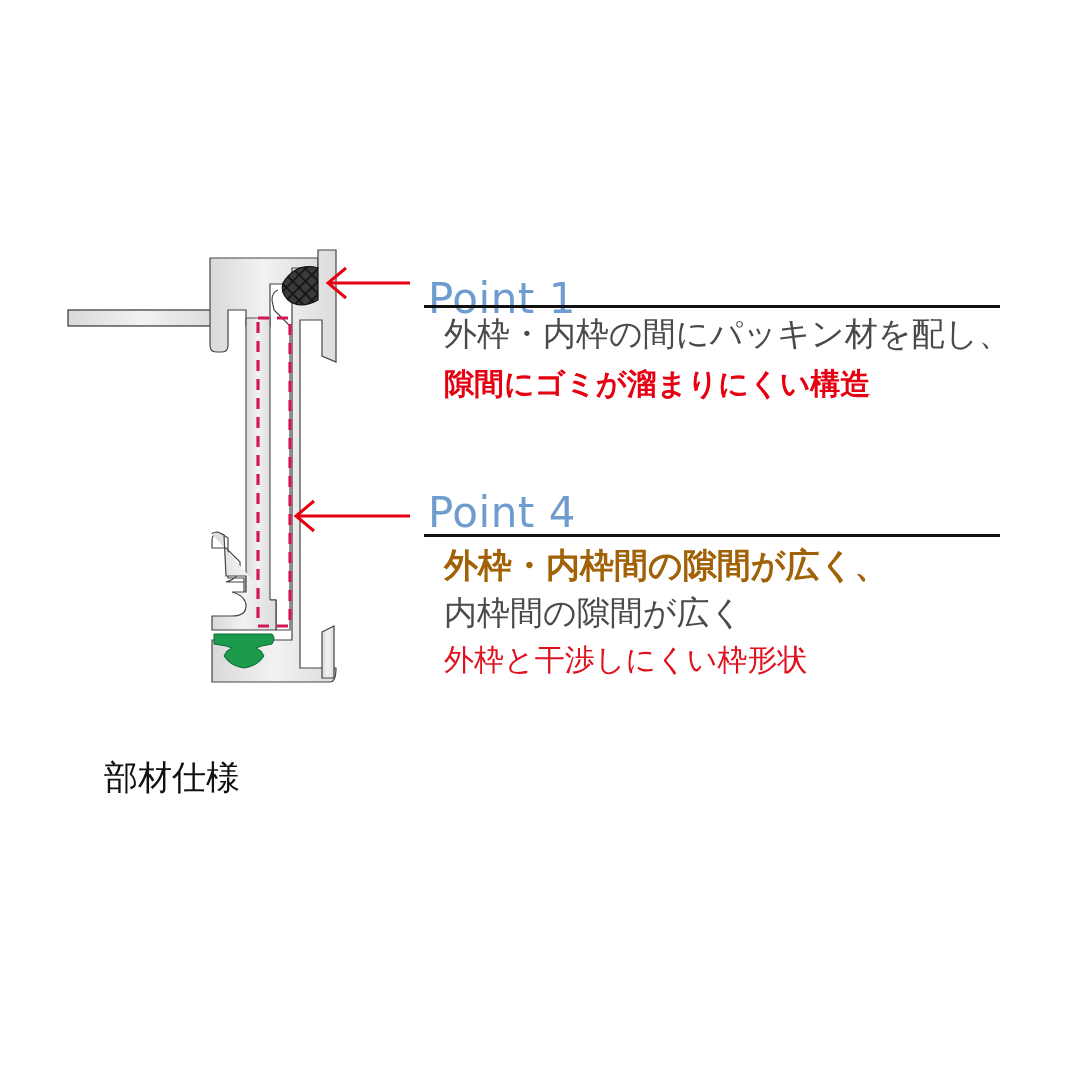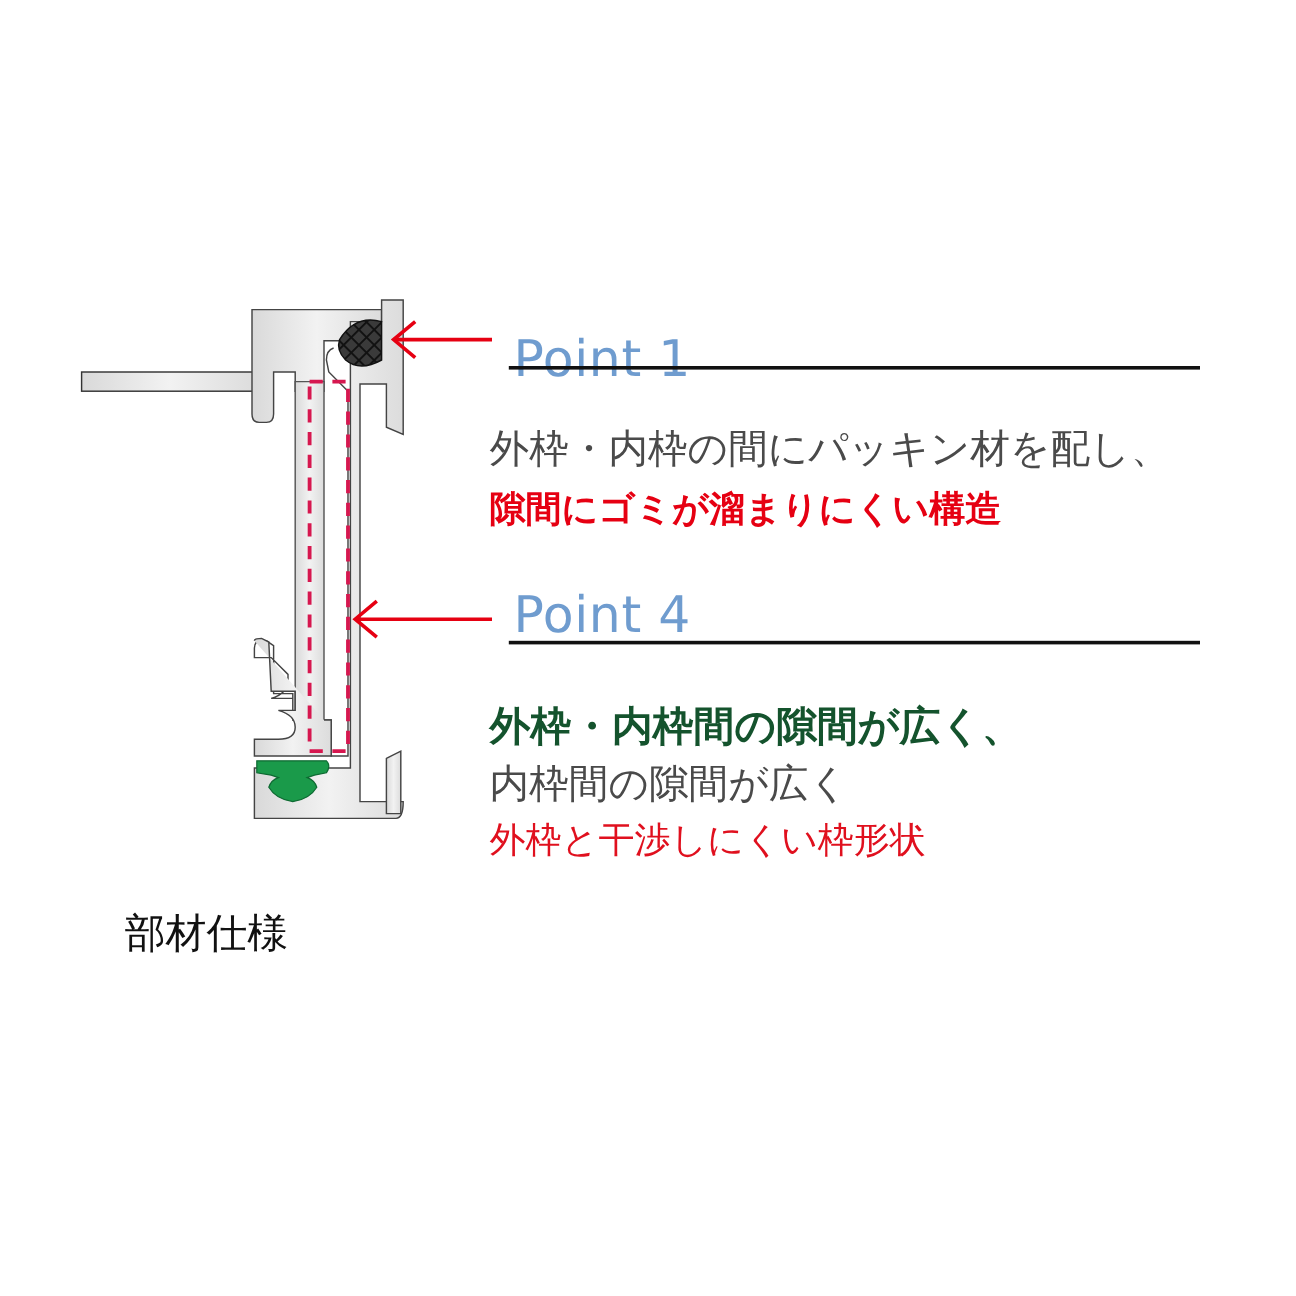--- a/index.html
+++ b/index.html
@@ -2,23 +2,23 @@
 <html><head>
 <meta charset="utf-8">
 <style>
   html, body { margin: 0; padding: 0; background: #ffffff; }
   body { width: 1080px; height: 1080px; position: relative; overflow: hidden;
          font-family: "DejaVu Sans", "Liberation Sans", sans-serif; }
   .diagram { position: absolute; left: 0; top: 0; width: 1080px; height: 1080px; }
   .point-title { position: absolute; left: 428px; font-size: 42px; color: #6f9ccf;
                  font-family: "DejaVu Sans", sans-serif; font-weight: normal; letter-spacing: 0.5px; }
   .rule { position: absolute; left: 424px; width: 576px; height: 3px; background: #111; }
-  .line { position: absolute; left: 408px; white-space: nowrap; margin-top: 40px; }
+  .line { position: absolute; left: 444px; white-space: nowrap; }
   .gray { color: #4a4a4a; font-size: 33px; }
-  .gray-bold { color: #14532d; font-size: 34px; font-weight: bold; }
+  .gray-bold { color: #a16207; font-size: 34px; font-weight: bold; }
   .red-bold { color: #e60012; font-size: 30px; font-weight: bold; }
   .red { color: #e0101e; font-size: 30px; }
   .caption { position: absolute; left: 104px; top: 755px; font-size: 34px; color: #111; text-align: right; }
 </style>
 </head>
 <body>
 
 <svg class="diagram" width="1080" height="1080" viewBox="0 0 1080 1080" xmlns="http://www.w3.org/2000/svg">
   <defs>
     <linearGradient id="alu" x1="0" x2="1" y1="0" y2="0">

